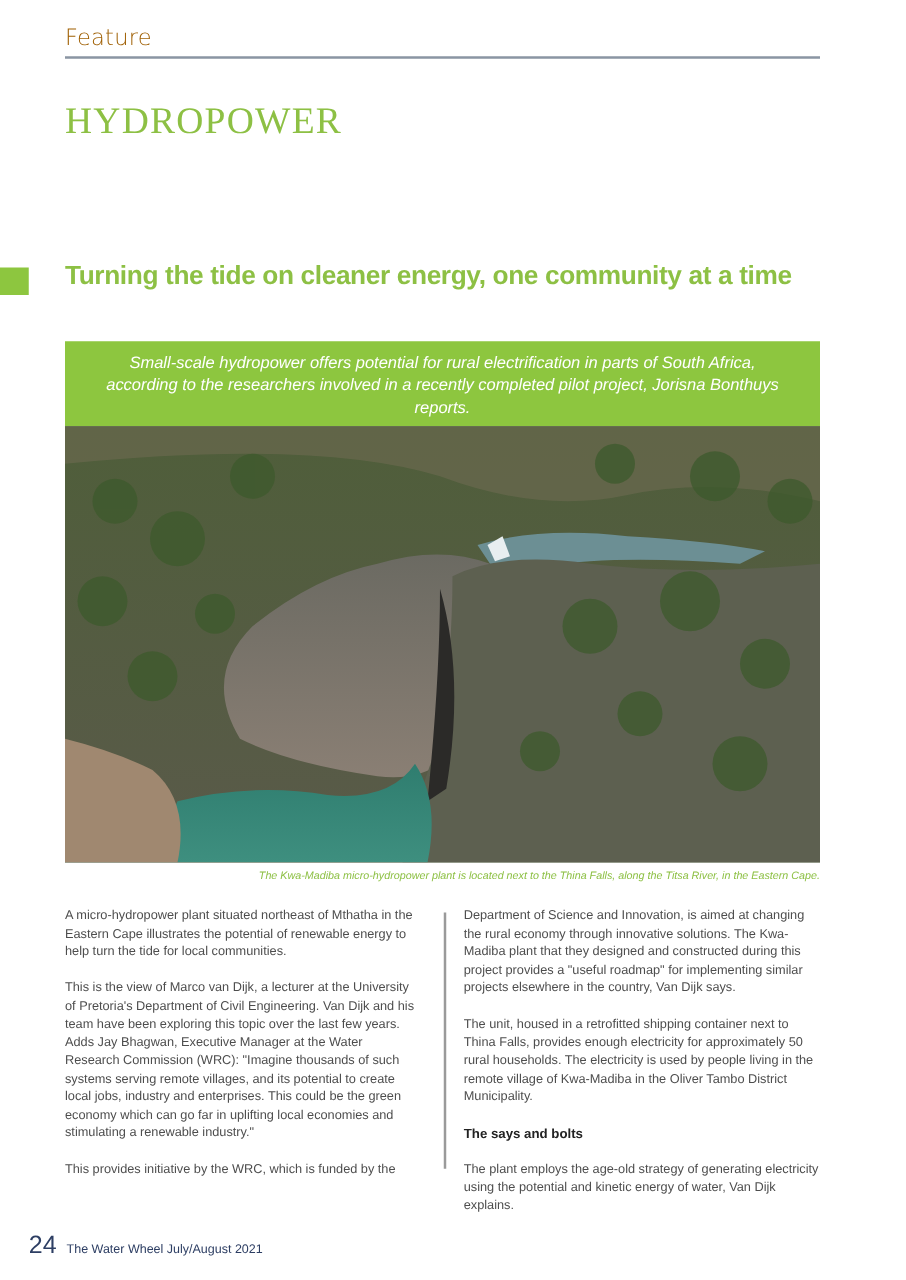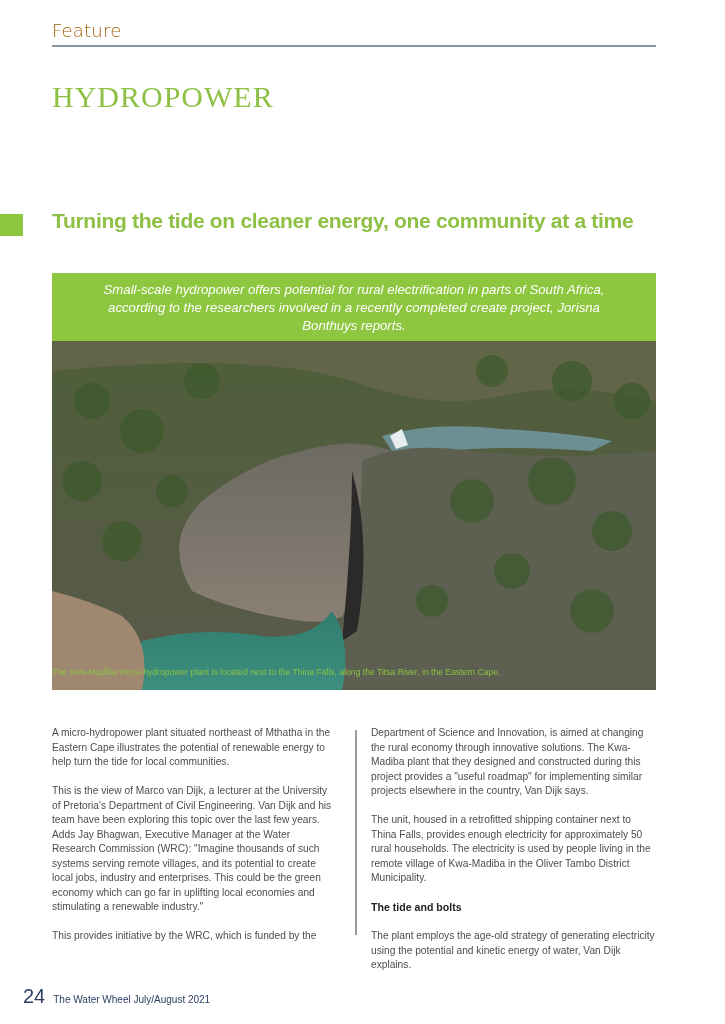--- a/index.html
+++ b/index.html
@@ -35,22 +35,22 @@
     background: #8dc63f; color: #ffffff;
     font-style: italic; font-size: 13.2px; line-height: 18px;
     text-align: center; box-sizing: border-box; padding: 8px 30px 0 30px;
   }
   .photo {
     position: absolute; left: 52px; top: 341px; width: 604px; height: 349px;
     overflow: hidden; background: #4e5a3c;
   }
   .photo svg { display: block; }
   .caption {
-    position: absolute; left: 52px; top: 667px; width: 604px;
-    text-align: left; font-size: 8.6px; color: #8dc044;
+    position: absolute; left: 52px; top: 695px; width: 604px;
+    text-align: right; font-style: italic; font-size: 8.6px; color: #8dc044;
   }
   .col {
     position: absolute; top: 726px; width: 284px;
     font-size: 10.2px; line-height: 14.5px; color: #4d4d4d;
   }
   .col p { margin: 0 0 14.5px 0; }
   .col-left { left: 52px; }
   .col-right { left: 371px; }
   .col h3 { margin: 0 0 14.5px 0; font-size: 10.6px; font-weight: bold; color: #222; }
   .col-divider {
@@ -66,21 +66,21 @@
 </head>
 <body>
 
 <div class="section-label">Feature</div>
 <div class="section-rule"></div>
 <div class="kicker">HYDROPOWER</div>
 
 <div class="marker"></div>
 <h1 class="headline" style="margin:0">Turning the tide on cleaner energy, one community at a time</h1>
 
-<div class="standfirst">Small-scale hydropower offers potential for rural electrification in parts of South Africa, according to the researchers involved in a recently completed create project, Jorisna Bonthuys reports.</div>
+<div class="standfirst">Small-scale hydropower offers potential for rural electrification in parts of South Africa, according to the researchers involved in a recently completed pilot project, Jorisna Bonthuys reports.</div>
 
 <div class="photo" title="Aerial view of the Thina Falls gorge with the river flowing into a turquoise pool">
   <svg width="604" height="349" viewBox="0 0 604 349">
     <defs>
       <linearGradient id="veg" x1="0" y1="0" x2="0" y2="1">
         <stop offset="0" stop-color="#4f5e3a"></stop>
         <stop offset="1" stop-color="#5a5a4a"></stop>
       </linearGradient>
       <linearGradient id="rock" x1="0" y1="0" x2="0" y2="1">
         <stop offset="0" stop-color="#6b6a62"></stop>
@@ -126,20 +126,20 @@
   <p>A micro-hydropower plant situated northeast of Mthatha in the Eastern Cape illustrates the potential of renewable energy to help turn the tide for local communities.</p>
   <p>This is the view of Marco van Dijk, a lecturer at the University of Pretoria's Department of Civil Engineering. Van Dijk and his team have been exploring this topic over the last few years. Adds Jay Bhagwan, Executive Manager at the Water Research Commission (WRC): "Imagine thousands of such systems serving remote villages, and its potential to create local jobs, industry and enterprises. This could be the green economy which can go far in uplifting local economies and stimulating a renewable industry."</p>
   <p>This provides initiative by the WRC, which is funded by the</p>
 </div>
 
 <div class="col-divider"></div>
 
 <div class="col col-right">
   <p>Department of Science and Innovation, is aimed at changing the rural economy through innovative solutions. The Kwa-Madiba plant that they designed and constructed during this project provides a "useful roadmap" for implementing similar projects elsewhere in the country, Van Dijk says.</p>
   <p>The unit, housed in a retrofitted shipping container next to Thina Falls, provides enough electricity for approximately 50 rural households. The electricity is used by people living in the remote village of Kwa-Madiba in the Oliver Tambo District Municipality.</p>
-  <h3>The tide and bolts</h3>
+  <h3>The says and bolts</h3>
   <p>The plant employs the age-old strategy of generating electricity using the potential and kinetic energy of water, Van Dijk explains.</p>
 </div>
 
 <div class="footer">
   <span class="page-num">24</span>
   <span class="pub">The Water Wheel July/August 2021</span>
 </div>
 
 </body></html>

